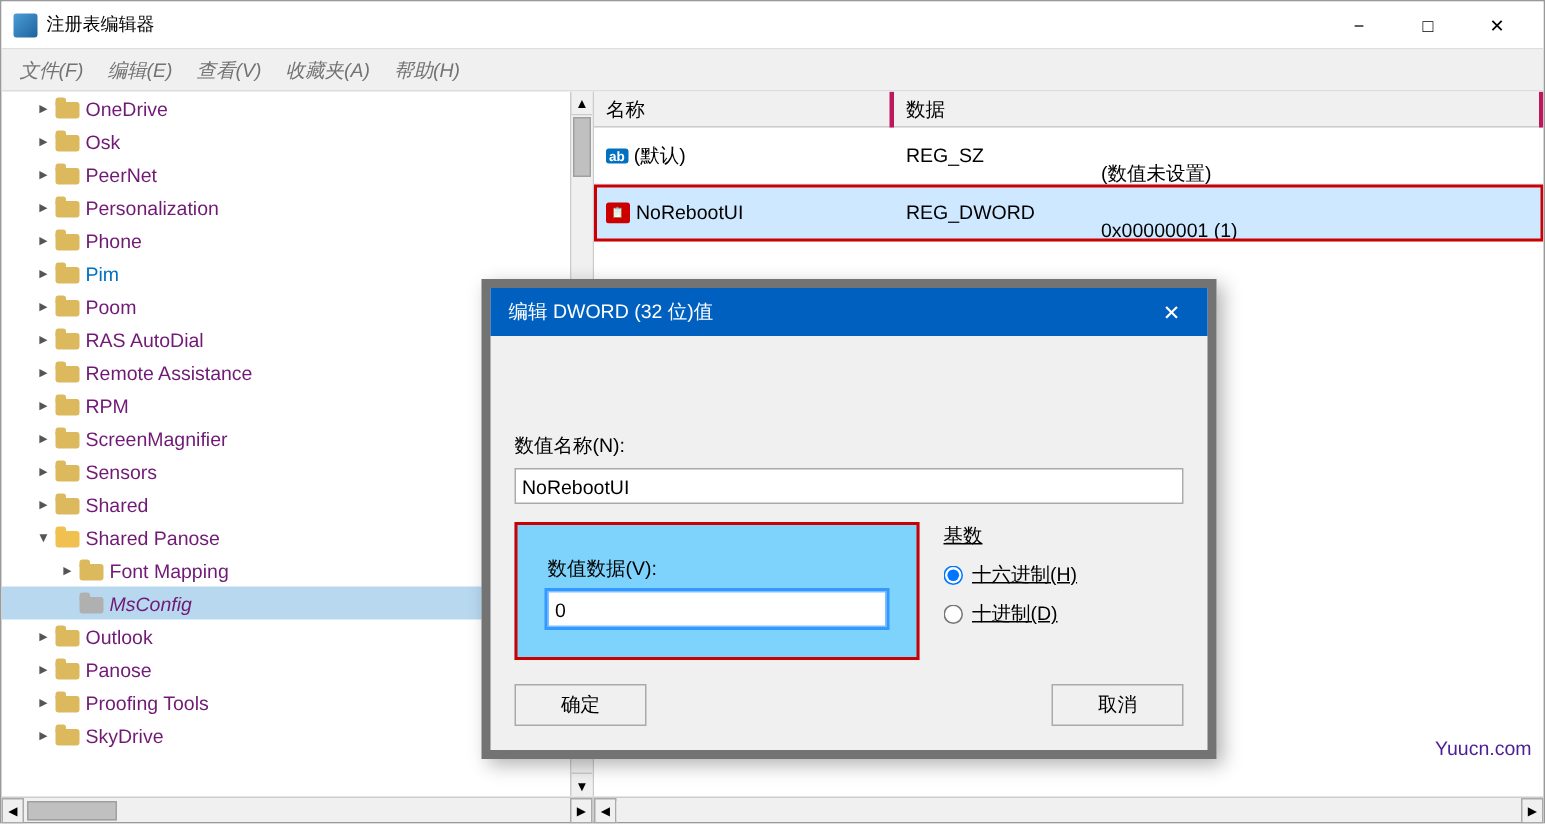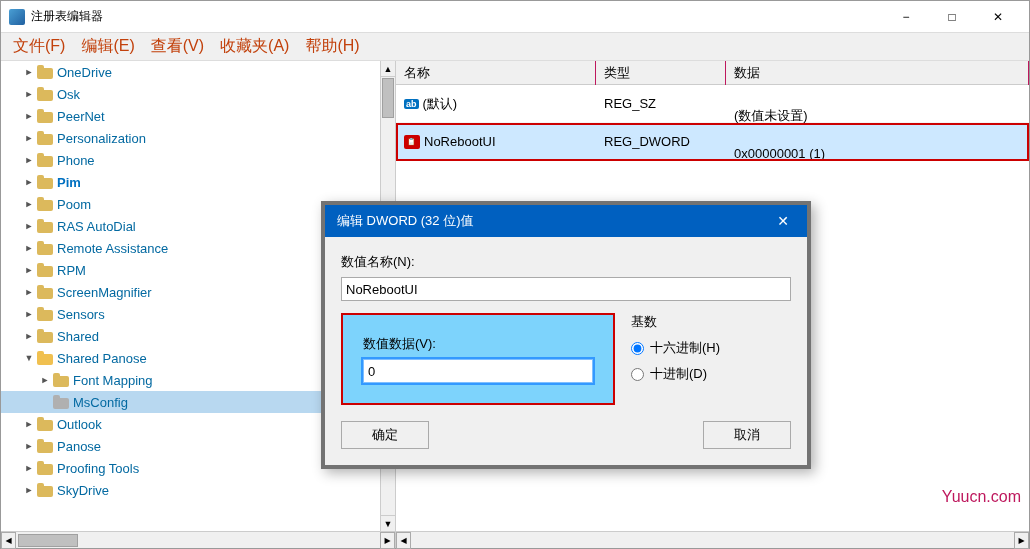--- a/index.html
+++ b/index.html
@@ -68,23 +68,24 @@
       background: #f0f0f0;
       display: flex;
       align-items: center;
       padding: 0 4px;
       border-bottom: 1px solid #ddd;
       flex-shrink: 0;
     }
     .menu-item {
       padding: 2px 8px;
       cursor: pointer;
-      font-size: 16px;
-      color: #c2410c;
+      font-size: 13px;
+      color: #737373;
       border-radius: 2px;
+      font-style: italic;
     }
 
     
     .main-content {
       display: flex;
       flex: 1;
       overflow: hidden;
     }
 
     
@@ -99,21 +100,21 @@
     }
 
     .tree-item {
       display: flex;
       align-items: center;
       height: 22px;
       padding-left: 4px;
       cursor: pointer;
       white-space: nowrap;
     }
-    .tree-item.selected { background: #cde8ff; }
+    .tree-item.selected { background: #cde8ff; font-style: italic; }
 
     .expand-btn {
       width: 16px;
       height: 16px;
       display: flex;
       align-items: center;
       justify-content: center;
       font-size: 9px;
       color: #555;
       flex-shrink: 0;
@@ -149,23 +150,23 @@
       background: #f0c050;
     }
     .folder-icon.open::after {
       background: #f0c050;
     }
     .folder-icon.gray::before { background: #b0b0b0; }
     .folder-icon.gray::after { background: #b0b0b0; }
 
     .tree-label {
       font-size: 13px;
-      color: #0369a1;
-    }
-    .tree-label.blue { color: #0070c0; font-weight: bold; }
+      color: #701a75;
+    }
+    .tree-label.blue { color: #0070c0; }
 
     
     .indent-1 { padding-left: 20px; }
     .indent-2 { padding-left: 36px; }
 
     
     .tree-panel::-webkit-scrollbar { width: 12px; }
     .tree-panel::-webkit-scrollbar-track { background: #f0f0f0; }
     .tree-panel::-webkit-scrollbar-thumb { background: #c0c0c0; border: 2px solid #f0f0f0; }
 
@@ -183,21 +184,21 @@
       height: 24px;
       align-items: center;
     }
     .reg-col {
       display: flex;
       align-items: center;
       height: 24px;
       padding: 0 8px;
       font-size: 13px;
       font-weight: normal;
-      border-right: 1px solid #be185d;
+      border-right: 3px solid #be185d;
     }
     .reg-col.name { width: 200px; }
     .reg-col.type { width: 130px; }
     .reg-col.data { flex: 1; }
 
     .reg-row {
       display: flex;
       align-items: center;
       height: 38px;
       border-bottom: 1px solid #f5f5f5;
@@ -242,25 +243,25 @@
       top: 0; left: 0; right: 0; bottom: 0;
       background: transparent;
       z-index: 100;
       display: flex;
       align-items: flex-start;
       justify-content: flex-start;
     }
 
     .dialog {
       position: absolute;
-      top: 140px;
+      top: 125px;
       left: 320px;
       width: 490px;
       background: #f0f0f0;
-      border: 4px solid #737373;
+      border: 6px solid #737373;
       box-shadow: 4px 4px 12px rgba(0,0,0,0.3);
     }
 
     .dialog-title-bar {
       height: 32px;
       background: #0060c0;
       display: flex;
       align-items: center;
       padding: 0 12px;
       justify-content: space-between;
@@ -278,20 +279,21 @@
       cursor: pointer;
       font-size: 14px;
       display: flex;
       align-items: center;
       justify-content: center;
       border-radius: 2px;
     }
 
     .dialog-body {
       padding: 16px;
+      margin-top: 48px;
     }
 
     .dialog-field-label {
       font-size: 13px;
       color: #000;
       margin-bottom: 6px;
     }
 
     .dialog-input {
       width: 100%;
@@ -331,20 +333,21 @@
       border: 1px solid #7fbfff;
       background: #fff;
       padding: 0 4px;
       font-size: 13px;
       font-family: inherit;
       outline: 2px solid #3399ff;
     }
 
     .dialog-base-section {
       width: 160px;
+      text-decoration: underline;
     }
 
     .dialog-base-label {
       font-size: 13px;
       margin-bottom: 8px;
       font-weight: normal;
     }
 
     .dialog-radio-group {
       display: flex;
@@ -382,22 +385,22 @@
     }
     .dialog-btn.primary {
       background: #f0f0f0;
     }
 
     
     .watermark {
       position: absolute;
       bottom: 25px;
       right: 8px;
-      color: #be185d;
-      font-size: 16px;
+      color: #4c1d95;
+      font-size: 13px;
       margin-left: 28px;
     }
 
     
     .bottom-area {
       display: flex;
       height: 17px;
       flex-shrink: 0;
       background: #f0f0f0;
       border-top: 1px solid #ccc;
@@ -576,21 +579,20 @@
           <div style="height:40px;background:#c0c0c0;border:1px solid #a0a0a0;margin:1px;"></div>
         </div>
         <div style="height:16px;display:flex;align-items:center;justify-content:center;font-size:9px;cursor:pointer;border-top:1px solid #ccc;">▼</div>
       </div>
     </div>
 
     <div class="registry-panel">
 
       <div class="registry-header">
         <div class="reg-col name">名称</div>
-        <div class="reg-col type">类型</div>
         <div class="reg-col data">数据</div>
       </div>
 
       <div class="reg-row">
         <div class="reg-cell name">
           <span class="reg-icon-ab">ab</span>
           <span>(默认)</span>
         </div>
         <div class="reg-cell type">REG_SZ</div>
         <div class="reg-cell data">(数值未设置)</div>

